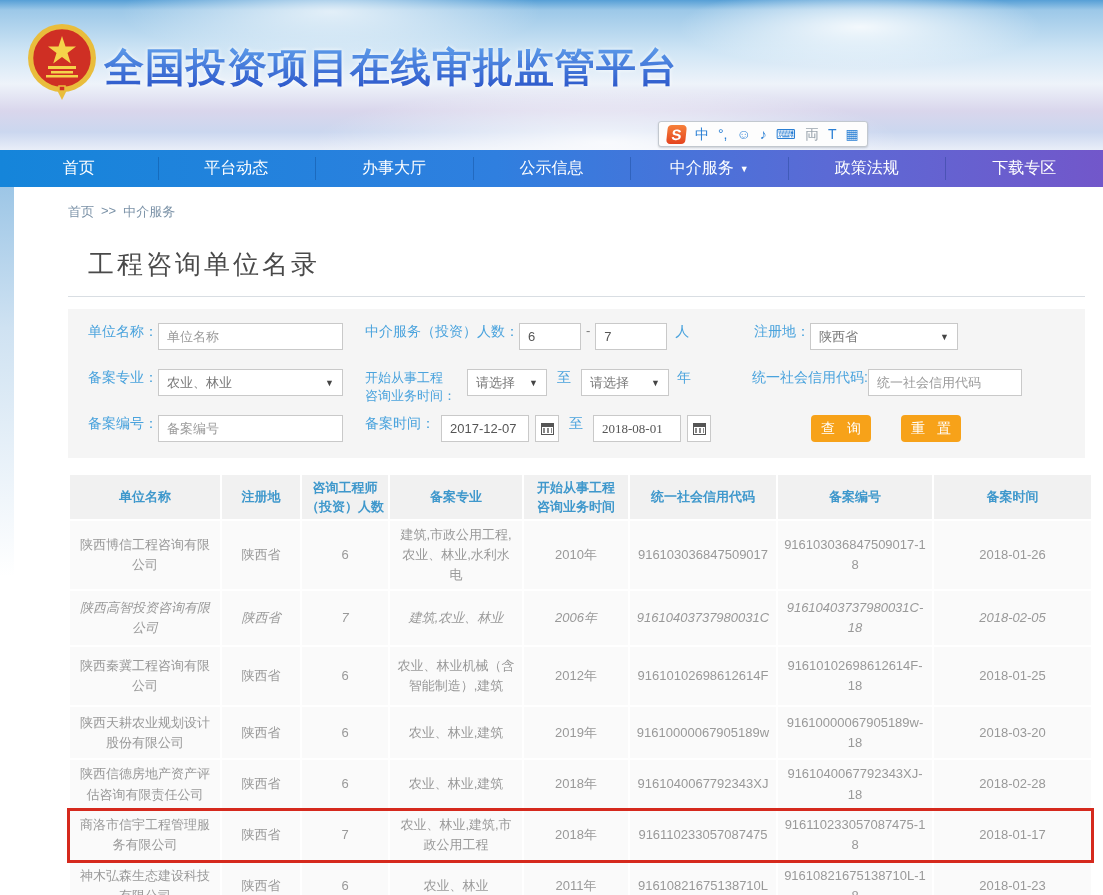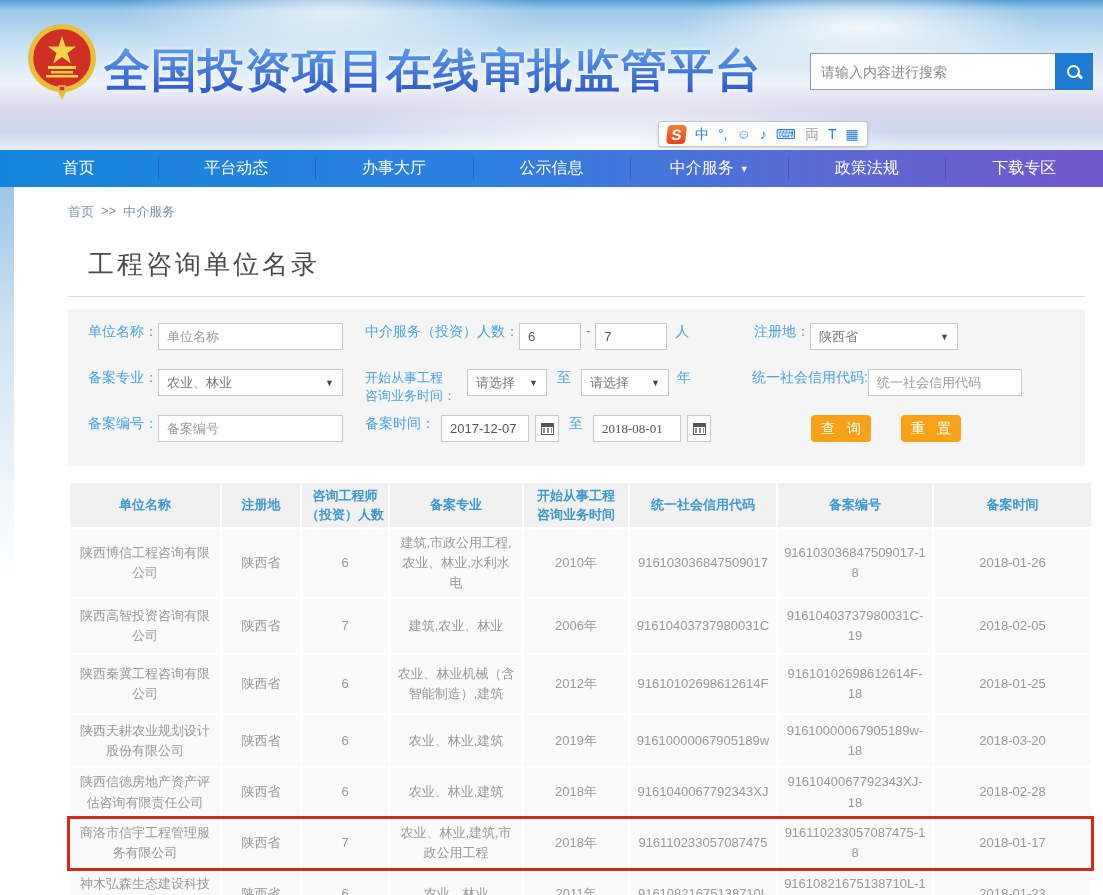--- a/index.html
+++ b/index.html
@@ -8,21 +8,21 @@
 
   
   .banner { position:relative; width:100%; height:150px;
     background:
       radial-gradient(ellipse 260px 60px at 78% 18%, rgba(255,255,255,.85), rgba(255,255,255,0) 70%),
       radial-gradient(ellipse 300px 70px at 30% 8%, rgba(255,255,255,.7), rgba(255,255,255,0) 70%),
       radial-gradient(ellipse 420px 80px at 55% 95%, rgba(255,255,255,.8), rgba(255,255,255,0) 70%),
       linear-gradient(180deg,#569fd6 0px,#9cc8e8 10px,#cfe5f5 34%,#eef3fa 56%,#d9d6ec 74%,#cbd7ef 88%,#e9eef8 100%);
   }
   .logo-wrap { position:absolute; left:26px; top:22px; width:72px; height:92px; }
-  .site-title { position:absolute; left:104px; top:40px; font-size:46px; font-weight:bold;
+  .site-title { position:absolute; left:104px; top:40px; font-size:40px; font-weight:bold;
     letter-spacing:1px; color:#2d6fd3;
     background:linear-gradient(180deg,#5e9dea 10%,#2b55c9 90%);
     -webkit-background-clip:text; background-clip:text; -webkit-text-fill-color:transparent;
     filter:drop-shadow(0 0 2px rgba(255,255,255,.9)); white-space:nowrap; }
   .search-box { position:absolute; right:10px; top:53px; display:flex; }
   .search-input { width:245px; height:37px; border:1px solid #8e9aa6; border-right:none;
     padding:0 10px; font-size:14px; color:#333; outline:none; background:#fff; }
   .search-input::placeholder { color:#8a8a8a; }
   .search-btn { width:38px; height:37px; background:#1f7ad4; border:none; cursor:pointer;
     display:flex; align-items:center; justify-content:center; }
@@ -57,21 +57,21 @@
   .breadcrumb { padding-top:16px; font-size:13px; color:#7b92a7; display:flex; gap:7px; }
   .breadcrumb .bc-link { cursor:pointer; }
 
   .page-title-block { margin-top:26px; padding-bottom:14px; border-bottom:1px solid #d9dee3;
     width:1017px; }
   .page-title { font-size:26px; color:#4a4a4a; letter-spacing:3px; padding-left:20px; }
 
   
   .filter-panel { margin-top:12px; width:1017px; background:#f5f5f5; padding:14px 0 16px 20px; }
   .f-row { display:flex; align-items:flex-start; height:27px; margin-bottom:19px; }
-  .f-row:last-child { margin-bottom:8px; }
+  .f-row:last-child { margin-bottom:0; }
   .f-label { color:#4aa3dd; font-size:14px; white-space:nowrap; }
   .f-label.two-line { white-space:pre-line; font-size:13px; line-height:1.35; width:96px; }
   .f-input { height:27px; border:1px solid #c9c9c9; background:#fff; padding:0 8px;
     font-size:13px; color:#555; outline:none; }
   .f-input::placeholder { color:#9a9a9a; }
   .sel { height:27px; border:1px solid #c9c9c9; background:#fff; display:flex;
     align-items:center; justify-content:space-between; padding:0 8px; cursor:pointer; }
   .sel-val { font-size:13px; color:#777; }
   .sel-caret { font-size:9px; color:#444; }
   .dash { color:#777; margin:0 5px; font-size:13px; }
@@ -109,26 +109,20 @@
       <polygon points="36,14 39.5,24.5 50,24.5 41.5,31 44.8,41.5 36,35 27.2,41.5 30.5,31 22,24.5 32.5,24.5" fill="#f5d34a"></polygon>
       <rect x="22" y="44" width="28" height="3" fill="#f5d34a"></rect>
       <rect x="25" y="49" width="22" height="2.5" fill="#f5d34a"></rect>
       <rect x="20" y="53" width="32" height="2.5" fill="#f5d34a"></rect>
       <path d="M30 66 L36 78 L42 66 Z" fill="#e9bd3c"></path>
       <rect x="33" y="64" width="6" height="5" fill="#cf2f24" stroke="#e9bd3c" stroke-width="1.5"></rect>
     </svg>
   </div>
   <div class="site-title">全国投资项目在线审批监管平台</div>
 
-  <div class="search-box">
-    <input class="search-input" type="text" placeholder="请输入内容进行搜索" style="">
-    <button class="search-btn">
-      <span class="magnifier"></span>
-    </button>
-  </div>
 
   <div class="ime-bar">
     <span class="ime-s">S</span>
     <span class="ime-ic">中</span>
     <span class="ime-ic">°,</span>
     <span class="ime-ic">☺</span>
     <span class="ime-ic">♪</span>
     <span class="ime-ic">⌨</span>
     <span class="ime-ic ime-dim">両</span>
     <span class="ime-ic">T</span>
@@ -250,28 +244,28 @@
           <tr style="height: 64px;">
     <td>陕西博信工程咨询有限公司</td>
     <td>陕西省</td>
     <td>6</td>
     <td>建筑,市政公用工程,农业、林业,水利水电</td>
     <td>2010年</td>
     <td>916103036847509017</td>
     <td>916103036847509017-18</td>
     <td>2018-01-26</td>
   </tr>
-          <tr style="height: 54px;">
+          <tr style="height: 54px; font-style: italic;">
     <td>陕西高智投资咨询有限公司</td>
     <td>陕西省</td>
     <td>7</td>
     <td>建筑,农业、林业</td>
     <td>2006年</td>
     <td>91610403737980031C</td>
-    <td>91610403737980031C-19</td>
+    <td>91610403737980031C-18</td>
     <td>2018-02-05</td>
   </tr>
           <tr style="height: 58px;">
     <td>陕西秦冀工程咨询有限公司</td>
     <td>陕西省</td>
     <td>6</td>
     <td>农业、林业机械（含智能制造）,建筑</td>
     <td>2012年</td>
     <td>91610102698612614F</td>
     <td>91610102698612614F-18</td>

